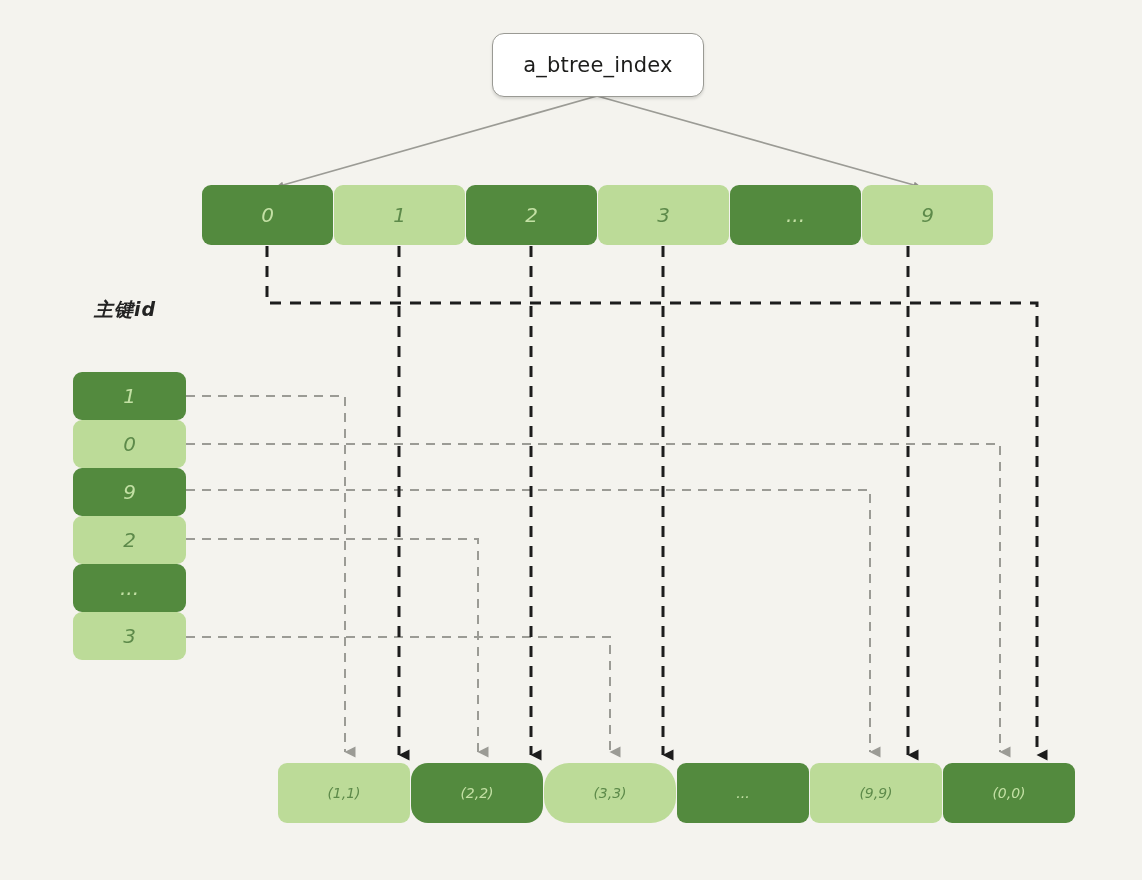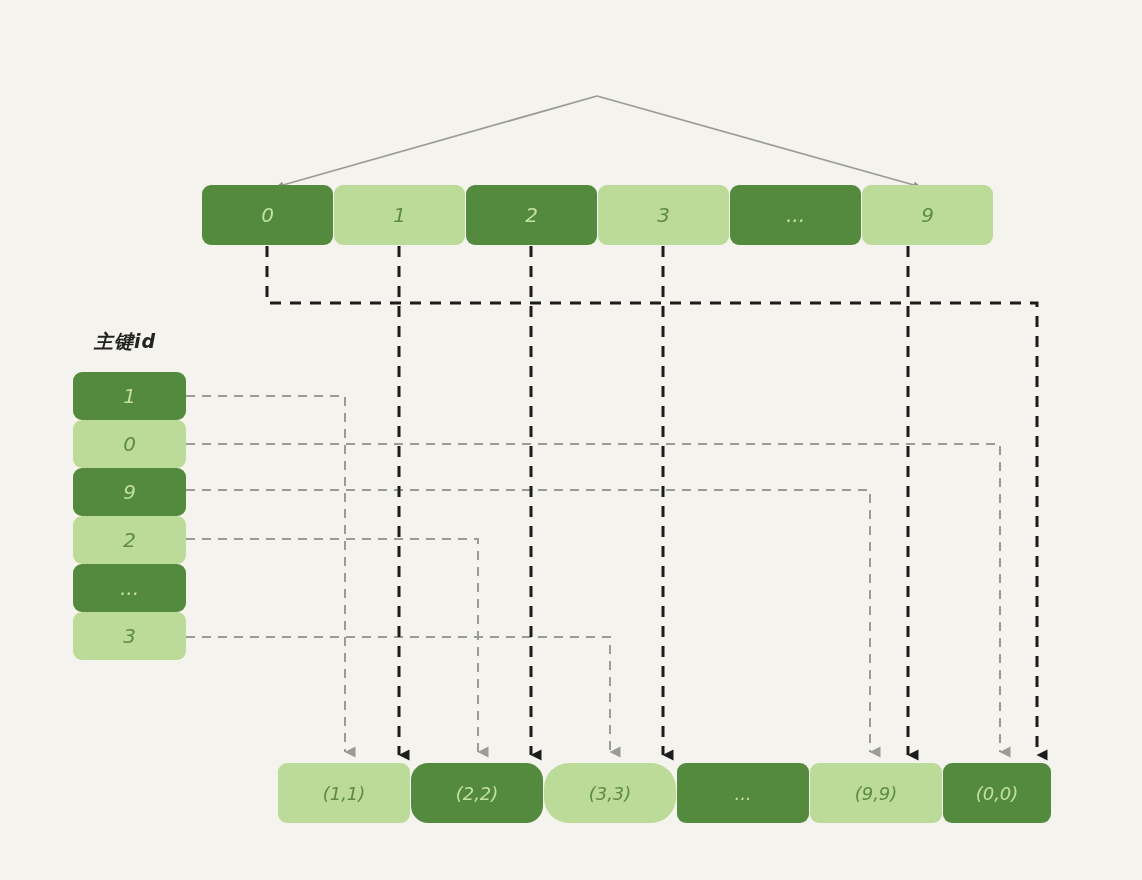--- a/index.html
+++ b/index.html
@@ -40,32 +40,31 @@
   .cell.light{background:#bcdb98;color:#5d8a4a;}
 
   
   .idxrow .cell{top:185px;width:131px;height:60px;}
 
   
   .pkcol .cell{left:73px;width:113px;height:48px;}
 
   
   .leafrow .cell{top:763px;width:132px;height:60px;}
-  .leafrow .cell{font-size:18px;}
+  .leafrow .cell{font-size:14px;}
 
   .pk-label{
     position:absolute;
     left:94px;top:297px;
     font-size:19px;
     color:#232323;
     font-weight:bold;
     font-style:italic;
     letter-spacing:1px;
     z-index:4;
-    margin-top:32px;
   }
 </style>
 </head>
 <body>
 
 <div id="stage">
 
   <svg id="wires" viewBox="0 0 1142 880" xmlns="http://www.w3.org/2000/svg">
     <defs>
       <marker id="arrow-gray-solid" markerWidth="9" markerHeight="9" refX="7.5" refY="4" orient="auto" markerUnits="userSpaceOnUse">
@@ -91,20 +90,21 @@
       </g>
     <g id="g-index-wires">
         <polyline points="267,246 267,303 1037,303 1037,755" fill="none" stroke="#1c1c1c" stroke-width="3" stroke-dasharray="11 9" marker-end="url(#arrow-black-dash)" stroke-linecap="butt"></polyline>
         <polyline points="399,246 399,755" fill="none" stroke="#1c1c1c" stroke-width="3" stroke-dasharray="11 9" marker-end="url(#arrow-black-dash)" stroke-linecap="butt"></polyline>
         <polyline points="531,246 531,755" fill="none" stroke="#1c1c1c" stroke-width="3" stroke-dasharray="11 9" marker-end="url(#arrow-black-dash)" stroke-linecap="butt"></polyline>
         <polyline points="663,246 663,755" fill="none" stroke="#1c1c1c" stroke-width="3" stroke-dasharray="11 9" marker-end="url(#arrow-black-dash)" stroke-linecap="butt"></polyline>
         <polyline points="908,246 908,755" fill="none" stroke="#1c1c1c" stroke-width="3" stroke-dasharray="11 9" marker-end="url(#arrow-black-dash)" stroke-linecap="butt"></polyline>
       </g>
   </svg>
 
+  <div class="node-title">a_btree_index</div>
 
   <div class="pk-label">主键id</div>
 
   <div class="idxrow" id="idxrow">
       <div class="cell dark" style="left: 202px; top: 185px; width: 131px; height: 60px;">0</div>
       <div class="cell light" style="left: 334px; top: 185px; width: 131px; height: 60px;">1</div>
       <div class="cell dark" style="left: 466px; top: 185px; width: 131px; height: 60px;">2</div>
       <div class="cell light" style="left: 598px; top: 185px; width: 131px; height: 60px;">3</div>
       <div class="cell dark" style="left: 730px; top: 185px; width: 131px; height: 60px;">...</div>
       <div class="cell light" style="left: 862px; top: 185px; width: 131px; height: 60px;">9</div>
@@ -116,16 +116,16 @@
       <div class="cell light" style="left: 73px; top: 516px; width: 113px; height: 48px;">2</div>
       <div class="cell dark" style="left: 73px; top: 564px; width: 113px; height: 48px;">...</div>
       <div class="cell light" style="left: 73px; top: 612px; width: 113px; height: 48px;">3</div>
     </div>
   <div class="leafrow" id="leafrow">
       <div class="cell light" style="left: 278px; top: 763px; width: 132px; height: 60px;">(1,1)</div>
       <div class="cell dark" style="left: 411px; top: 763px; width: 132px; height: 60px; border-radius: 17px;">(2,2)</div>
       <div class="cell light" style="left: 544px; top: 763px; width: 132px; height: 60px; border-radius: 25px;">(3,3)</div>
       <div class="cell dark" style="left: 677px; top: 763px; width: 132px; height: 60px;">...</div>
       <div class="cell light" style="left: 810px; top: 763px; width: 132px; height: 60px;">(9,9)</div>
-      <div class="cell dark" style="left: 943px; top: 763px; width: 108px; height: 60px;">(0,0)</div>
+      <div class="cell dark" style="left: 943px; top: 763px; width: 132px; height: 60px;">(0,0)</div>
     </div>
 
 </div>
 
 </body></html>

